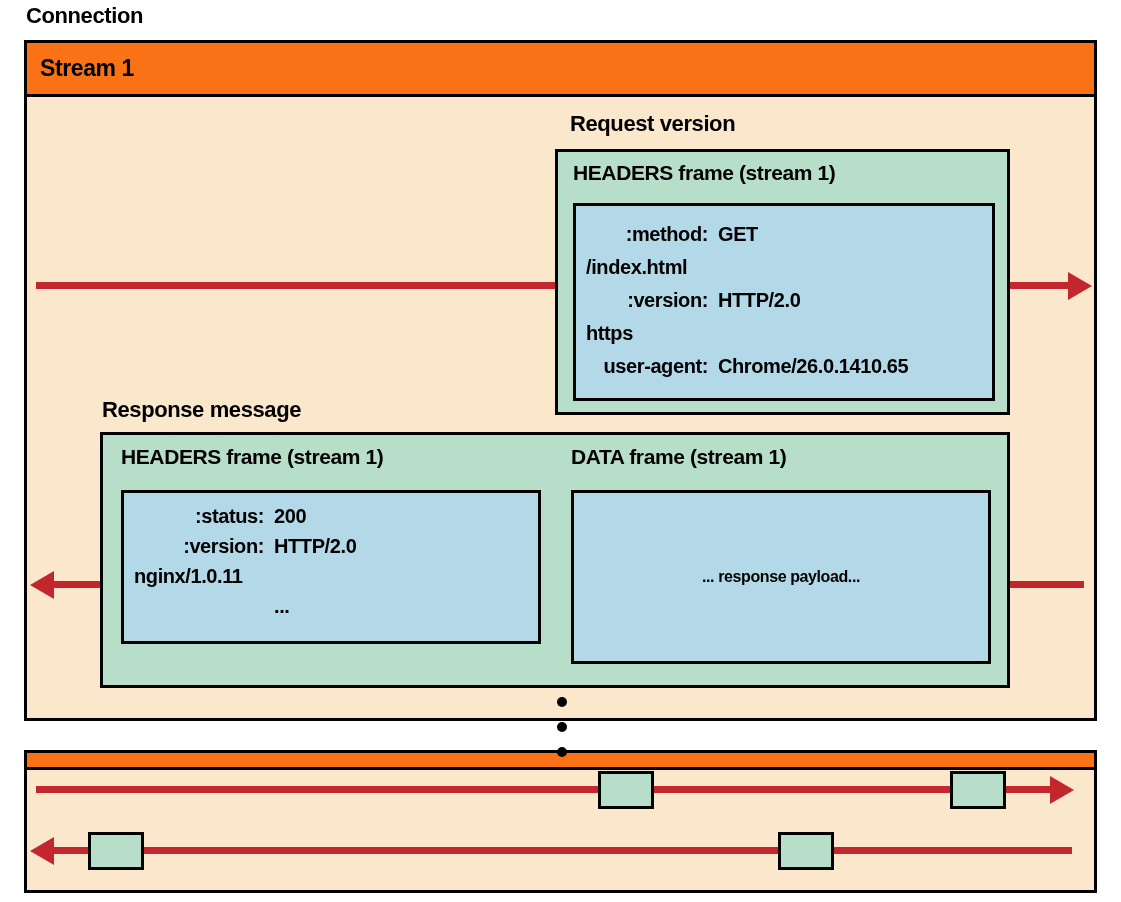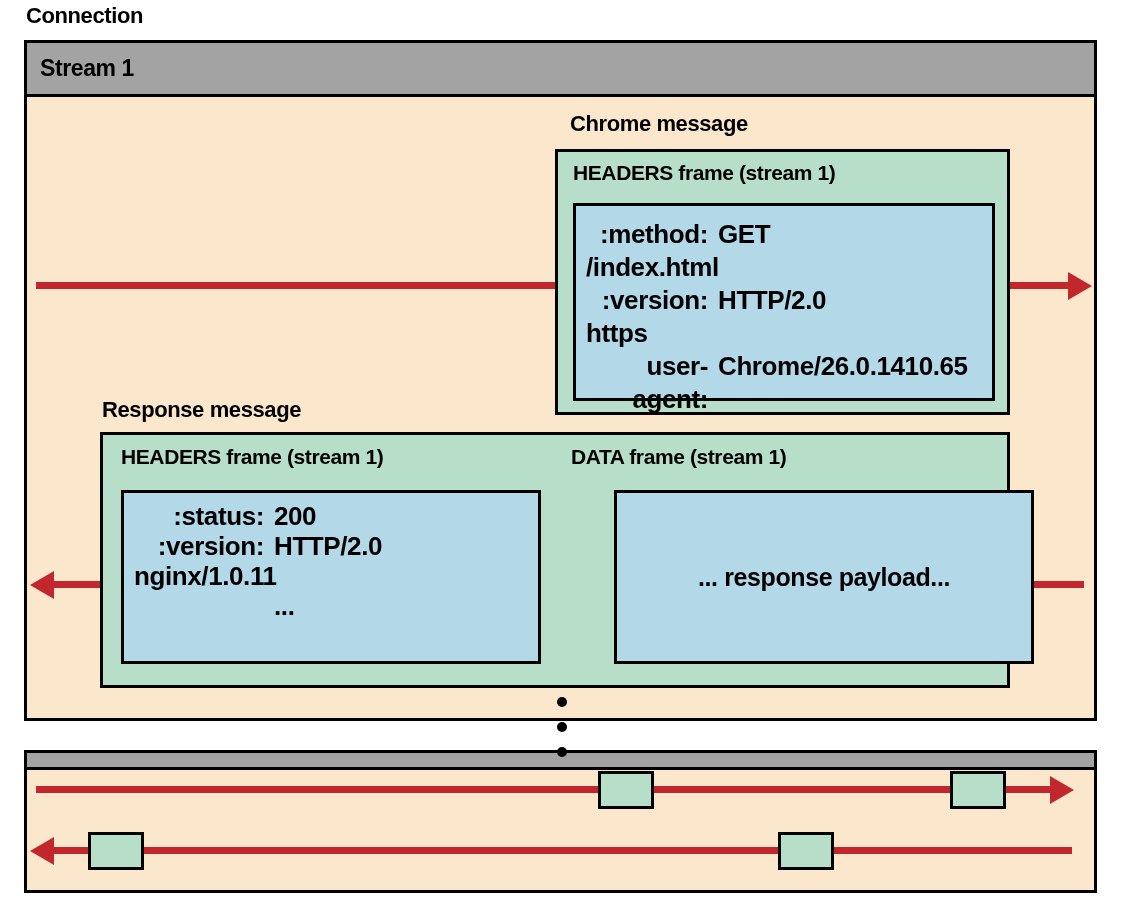--- a/index.html
+++ b/index.html
@@ -4,38 +4,38 @@
 <style>
   * { margin:0; padding:0; box-sizing:border-box; }
   html,body { background:#fff; }
   .canvas {
     position:relative; width:1121px; height:902px; background:#fff;
     font-family:"Liberation Sans","DejaVu Sans",sans-serif;
     font-weight:bold; color:#000; letter-spacing:-0.4px; overflow:hidden;
   }
   .label { position:absolute; font-size:22px; z-index:4; }
   .panel { position:absolute; left:24px; width:1073px; border:3px solid var(--ink,#000); }
-  .band { background:#a3a3a3; display:flex; align-items:center; padding-left:13px; font-size:23px; z-index:0; }
+  .band { background:#f97316; display:flex; align-items:center; padding-left:13px; font-size:23px; z-index:0; }
   .peach { background:var(--peach,#fae7cc); z-index:0; }
   .arrow-line { position:absolute; height:7px; background:var(--red,#c1272d); z-index:1; }
   .arrowhead { position:absolute; width:0; height:0;
     border-top:14px solid transparent; border-bottom:14px solid transparent; z-index:1; }
   .ah-right { border-left:24px solid var(--red,#c1272d); }
   .ah-left  { border-right:24px solid var(--red,#c1272d); }
   .frame-box { position:absolute; background:var(--green,#b7dec8); border:3px solid var(--ink,#000); z-index:2; }
   .frame-title { position:absolute; font-size:21px; white-space:nowrap;text-align:right; }
   .inner-box { position:absolute; background:var(--blue,#b3d8e8); border:3px solid var(--ink,#000); }
-  .kv-row { display:flex; font-size:26px; }
+  .kv-row { display:flex; font-size:20px; }
   .req .kv-row { line-height:33px; }
   .resp .kv-row { line-height:30px; }
   .kv-key { text-align:right; }
   .req .kv-key { width:132px; }
   .resp .kv-key { width:140px; }
   .kv-val { margin-left:10px; white-space:nowrap; }
-  .payload { display:flex; align-items:center; justify-content:center; font-size:25px;margin-left:43px; }
+  .payload { display:flex; align-items:center; justify-content:center; font-size:16px; }
   .mini-frame { position:absolute; width:56px; height:38px; background:var(--green,#b7dec8);
     border:3px solid var(--ink,#000); z-index:2; }
   .dots { position:absolute; z-index:3; }
   .dot { width:10px; height:10px; border-radius:50%; background:#000; margin-bottom:15px; }
 </style>
 </head>
 <body>
 
 <div class="canvas">
 
@@ -49,21 +49,21 @@
     <span>Stream N</span>
   </div>
   <div class="panel peach" style="top:767px;height:126px;"></div>
 
   <div class="arrow-line" style="left:36px;top:282px;width:1034px;"></div>
   <div class="arrowhead ah-right" style="left:1068px;top:272px;"></div>
 
   <div class="arrowhead ah-left" style="left:30px;top:571px;"></div>
   <div class="arrow-line" style="left:54px;top:581px;width:1030px;"></div>
 
-  <div class="label" style="left:570px;top:111px;">Chrome message</div>
+  <div class="label" style="left:570px;top:111px;">Request version</div>
 
   <div class="frame-box req" style="left:555px;top:149px;width:455px;height:266px;">
     <div class="frame-title" style="left:15px;top:9px;">HEADERS frame (stream 1)</div>
     <div class="inner-box" style="left:15px;top:51px;width:422px;height:198px;padding:12px 10px 0 0;">
       <div class="kv-row">
         <span class="kv-key">:method:</span>
         <span class="kv-val">GET</span>
       </div>
       <div class="kv-row">
         <span class="kv-val">/index.html</span>
@@ -81,21 +81,21 @@
       </div>
     </div>
   </div>
 
   <div class="label" style="left:102px;top:397px;">Response message</div>
 
   <div class="frame-box resp" style="left:100px;top:432px;width:910px;height:256px;">
     <div class="frame-title" style="left:18px;top:10px;">HEADERS frame (stream 1)</div>
     <div class="frame-title" style="left:468px;top:10px;">DATA frame (stream 1)</div>
 
-    <div class="inner-box" style="left:18px;top:55px;width:420px;height:174px;padding:8px 10px 0 0;">
+    <div class="inner-box" style="left:18px;top:55px;width:420px;height:154px;padding:8px 10px 0 0;">
       <div class="kv-row">
         <span class="kv-key">:status:</span>
         <span class="kv-val">200</span>
       </div>
       <div class="kv-row">
         <span class="kv-key">:version:</span>
         <span class="kv-val">HTTP/2.0</span>
       </div>
       <div class="kv-row">
         <span class="kv-val">nginx/1.0.11</span>

